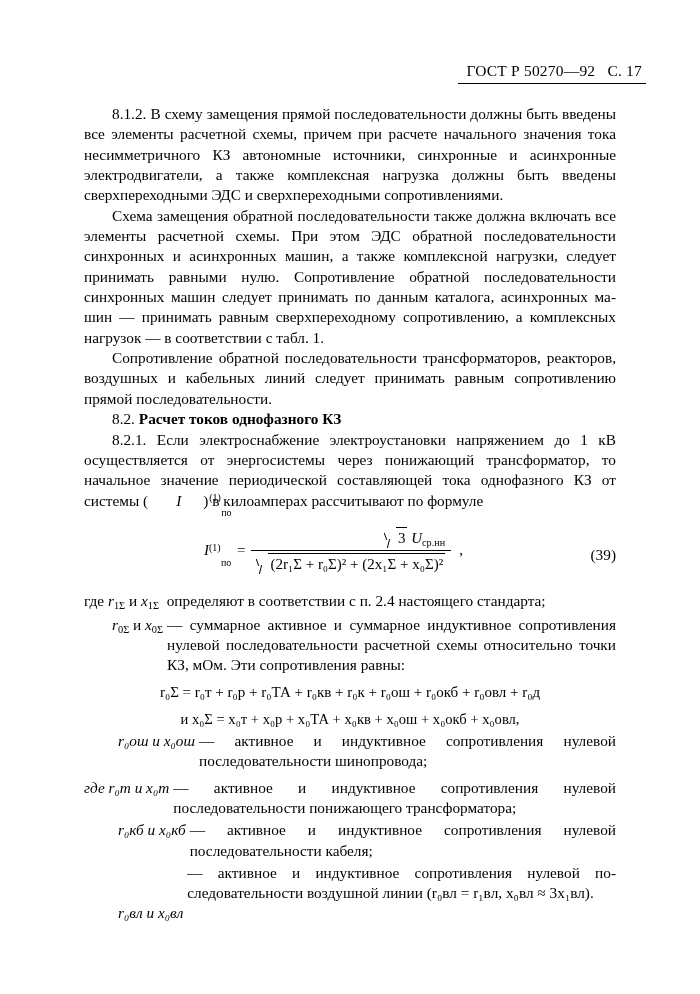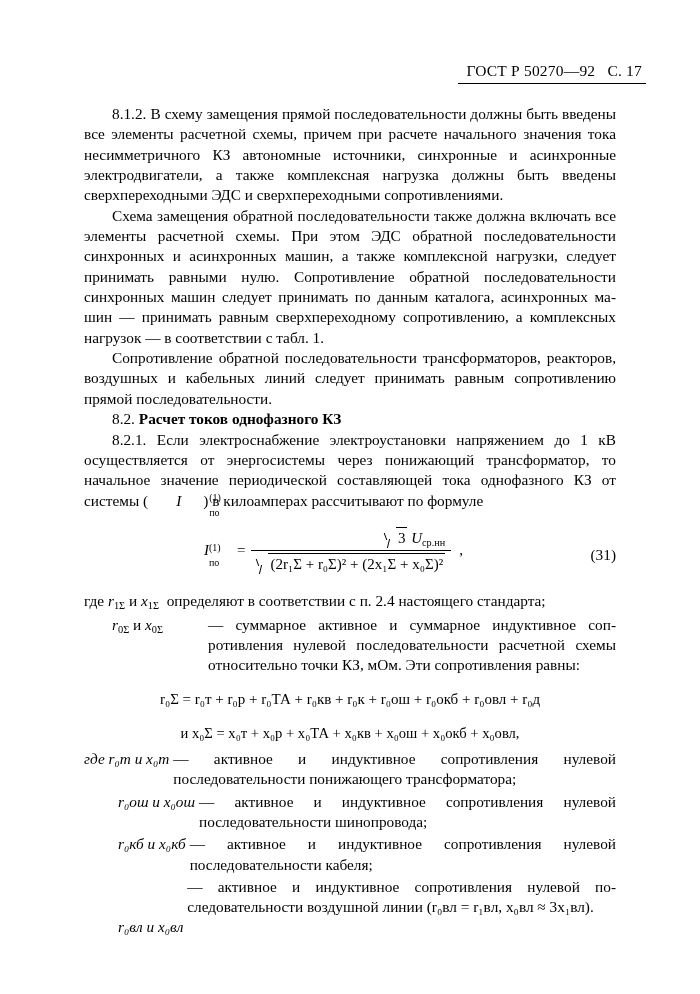--- a/index.html
+++ b/index.html
@@ -142,21 +142,21 @@
     vertical-align: middle;
   }
   .lhs-I .subsup .s-up {
     position: absolute;
     left: 0;
     top: -11px;
     font-size: 10px;
   }
   .lhs-I .subsup .s-dn {
     position: absolute;
-    left: 0;
+    left: 12px;
     top: 4px;
     font-size: 10px;
   }
 
   
   .defrow {
     display: flex;
     margin-top: 2px;
   }
   .defrow .lbl {
@@ -165,21 +165,21 @@
     padding-left: 28px;
     padding-right: 4px;
   }
   .defrow .txt {
     flex: 1 1 auto;
     text-align: justify;
   }
 
   .center-line {
     text-align: center;
-    margin-top: 14px;
+    margin-top: 7px;
     font-size: 15px;
   }
   .center-line.small { font-size: 14.6px; }
 
   .hang {
     padding-left: 120px;
     text-indent: -120px;
   }
 </style>
 </head>
@@ -220,51 +220,51 @@
           <span class="num">
             <span class="sqrt"><span class="bar">3</span></span>
             <span class="it">U</span><sub>ср.нн</sub>
           </span>
           <span class="den">
             <span class="sqrt"><span class="bar">(2r₁Σ + r₀Σ)² + (2x₁Σ + x₀Σ)²</span></span>
           </span>
         </span>
         <span style="margin-left:8px;">,</span>
       </div>
-      <div class="eqnum">(31)</div>
+      <div class="eqnum">(39)</div>
     </div>
 
     <p class="hang">
       <span>где </span><span class="it">r</span><sub>1Σ</sub><span>  и  </span><span class="it">x</span><sub>1Σ</sub>&nbsp;&nbsp;<span>определяют в соответствии     с п. 2.4 настоящего стандарта;</span>
     </p>
 
-    <div class="defrow" style="margin-top:2px;gap:41px;">
+    <div class="defrow" style="margin-top:2px;">
       <div class="lbl">
         <span class="it">r</span><sub>0Σ</sub><span> и </span><span class="it">x</span><sub>0Σ</sub>
       </div>
       <div class="txt">— суммарное активное и суммарное индуктивное  соп­ротивления  нулевой  последовательности  расчетной схемы относительно точки КЗ, мОм. Эти сопротив­ления равны:</div>
     </div>
 
     <div class="center-line">r₀Σ = r₀т + r₀р + r₀ТА + r₀кв  + r₀к + r₀ош + r₀окб + r₀овл + r₀д</div>
 
     <div class="center-line small">
       <span>и </span><span>x₀Σ = x₀т + x₀р + x₀ТА + x₀кв + x₀ош + x₀окб + x₀овл,</span>
     </div>
 
+    <div class="defrow">
+      <div class="lbl it" style="padding-left:34px;">r₀ош и x₀ош</div>
+      <div class="txt">— активное и индуктивное сопротивления нулевой последовательности шинопровода;</div>
+    </div>
+
     <div class="defrow" style="margin-top:6px;">
       <div class="lbl it" style="padding-left:0;">где r₀т и x₀т</div>
       <div class="txt">— активное и индуктивное   сопротивления нулевой последовательности понижающего трансформато­ра;</div>
     </div>
 
     <div class="defrow">
-      <div class="lbl it" style="padding-left:34px;">r₀ош и x₀ош</div>
-      <div class="txt">— активное и индуктивное сопротивления нулевой последовательности шинопровода;</div>
-    </div>
-
-    <div class="defrow">
       <div class="lbl it" style="padding-left:34px;">r₀кб и x₀кб</div>
       <div class="txt">— активное   и индуктивное   сопротивления   нулевой последовательности кабеля;</div>
     </div>
 
     <div class="defrow">
       <div class="lbl it" style="padding-left:34px;margin-top:40px;">r₀вл и x₀вл</div>
       <div class="txt">— активное и индуктивное сопротивления нулевой по­следовательности    воздушной   линии   (r₀вл = r₁вл, x₀вл ≈ 3x₁вл).</div>
     </div>
 
   </div>

